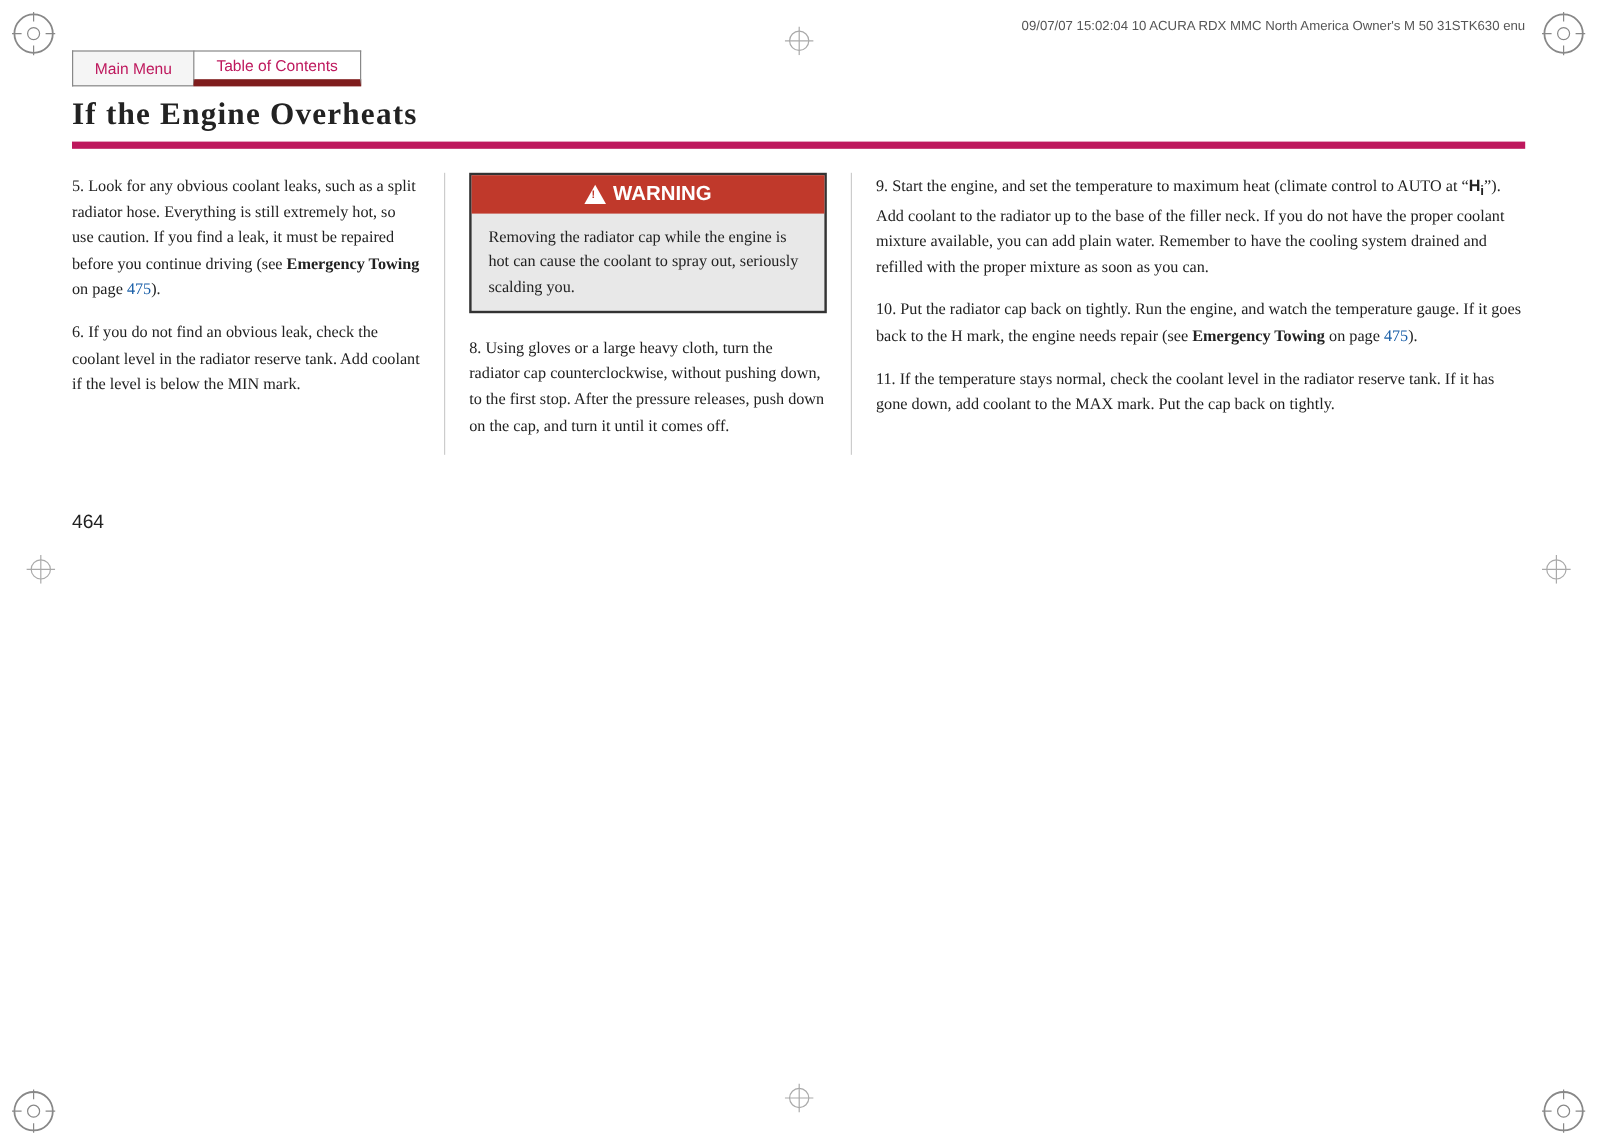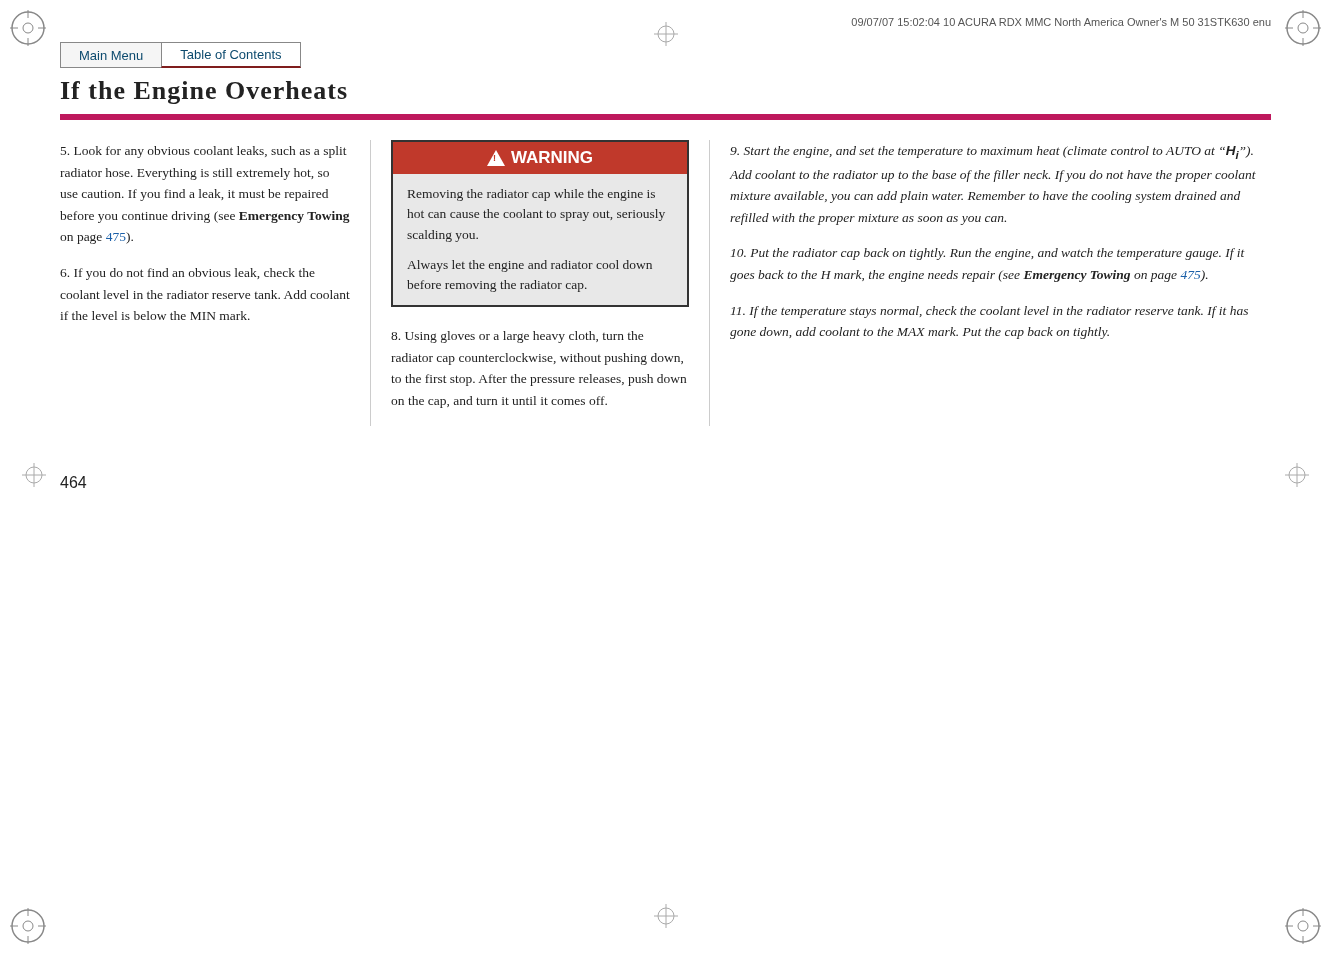--- a/index.html
+++ b/index.html
@@ -73,28 +73,28 @@
       margin-top: 10px;
       margin-bottom: 6px;
     }
     .nav-btn {
       border: 1px solid #888;
       background: #f5f5f5;
       padding: 4px 18px;
       font-family: Arial, sans-serif;
       font-size: 13px;
       cursor: pointer;
-      color: #0c4a6e;
+      color: #be185d;
     }
     .nav-btn:first-child {
       border-right: none;
     }
     .nav-btn.active {
       background: #fff;
-      border-bottom: 2px solid #7f1d1d;
+      border-bottom: 6px solid #7f1d1d;
     }
 
     
     .page-title {
       font-family: Georgia, serif;
       font-size: 26px;
       font-weight: bold;
       margin-top: 8px;
       margin-bottom: 4px;
       letter-spacing: 1px;
@@ -117,21 +117,20 @@
     .col-middle {
       width: 340px;
       padding: 0 20px;
       flex-shrink: 0;
       border-left: 1px solid #ccc;
       border-right: 1px solid #ccc;
     }
     .col-right {
       flex: 1;
       padding-left: 20px;
-      font-style: italic;
     }
 
     
     .warning-box {
       border: 2px solid #333;
       background: #e8e8e8;
       margin-bottom: 18px;
     }
     .warning-header {
       background: #c0392b;
@@ -281,21 +280,20 @@
 
       <div class="warning-box">
         <div class="warning-header">
           <span style="display:inline-block;width:0;height:0;border-left:9px solid transparent;border-right:9px solid transparent;border-bottom:16px solid white;position:relative;">
             <span style="position:absolute;color:#c0392b;font-size:9px;font-weight:bold;left:-3px;top:3px;">!</span>
           </span>
           <span>WARNING</span>
         </div>
         <div class="warning-body">
           <p>Removing the radiator cap while the engine is hot can cause the coolant to spray out, seriously scalding you.</p>
-          <p>Always let the engine and radiator cool down before removing the radiator cap.</p>
         </div>
       </div>
 
       <div class="content-item">
         <span>8. </span>Using gloves or a large heavy cloth, turn the radiator cap counterclockwise, without pushing down, to the first stop. After the pressure releases, push down on the cap, and turn it until it comes off.
       </div>
     </div>
 
     <div class="col-right">
 

